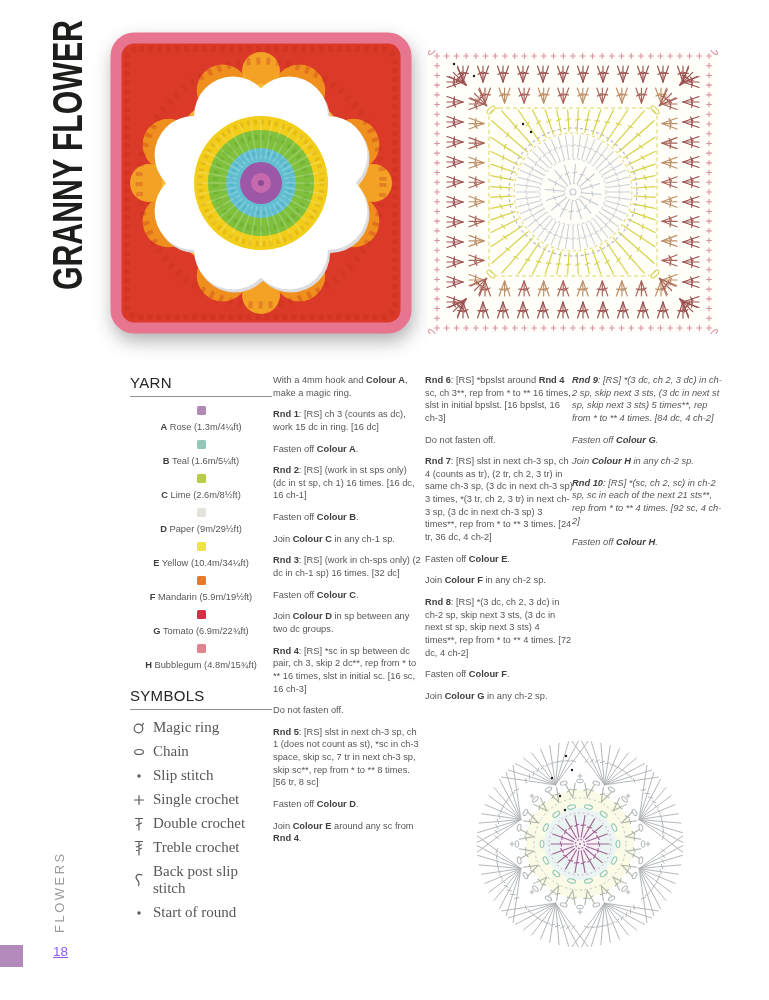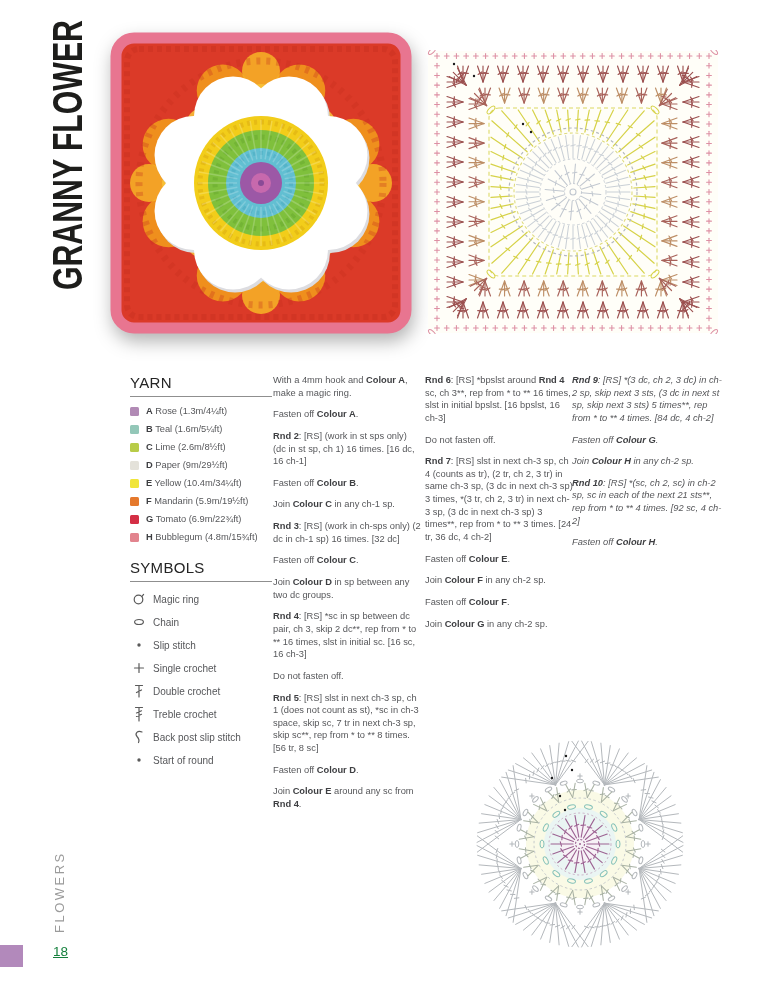--- a/index.html
+++ b/index.html
@@ -10,37 +10,37 @@
     white-space:nowrap;font-weight:700;font-size:42px;color:#1d1d1b;letter-spacing:0px;}
   .vertical-title span{display:inline-block;transform:scale(.72,1);transform-origin:0 50%;}
   
   .photo-svg{position:absolute;left:110px;top:32px;filter:drop-shadow(2px 8px 9px rgba(0,0,0,.30));}
   .main-chart-svg{position:absolute;left:427px;top:50px;}
   .flower-chart-svg{position:absolute;left:448px;top:730px;}
   
   .left-col{position:absolute;left:130px;top:372px;width:142px;}
   h2.sec{font-size:15px;font-weight:400;color:#242424;margin:0 0 9px 0;padding:2px 0 5px 0;
     border-bottom:1.5px solid #8f8f8f;letter-spacing:.3px;}
-  .yarn-row{display:flex;align-items:center;gap:7px;margin:0 0 8px 0;font-size:9.3px;}
+  .yarn-row{display:flex;align-items:center;gap:7px;margin:0 0 8px 0;font-size:9.3px;flex-direction:column;}
   .swatch{width:9px;height:9px;border-radius:1.5px;flex:0 0 auto;}
-  .sym-row{display:flex;align-items:center;gap:6px;margin:0 0 7px 0;font-size:10px;min-height:13px;}
+  .sym-row{display:flex;align-items:center;gap:6px;margin:0 0 7px 0;font-size:15px;min-height:13px;font-family:Liberation Serif, serif;}
   .sym-ic{width:17px;height:16px;flex:0 0 auto;display:flex;align-items:center;justify-content:center;}
   .symbols-wrap{margin-top:15px;}
   b{font-weight:700;color:#3e3f42;}
   
   .col{position:absolute;top:374px;font-size:9.3px;line-height:1.36;}
   .col1{left:273px;width:148px;}
   .col2{left:425px;width:148px;}
   .col3{left:572px;width:152px;font-style:italic;}
   .col p{margin:0 0 9px 0;}
   
   .section-tab{position:absolute;left:0;top:945px;width:23px;height:22px;background:#b289bb;}
   .vertical-section{position:absolute;left:52px;top:933px;transform:rotate(-90deg);transform-origin:0 0;
     white-space:nowrap;font-size:13px;letter-spacing:2.5px;color:#9b9b9b;}
-  .page-number{position:absolute;left:53px;top:944px;font-size:13.5px;color:#15803d;text-decoration:underline;}
+  .page-number{position:absolute;left:53px;top:944px;font-size:13.5px;color:#8b5cf6;text-decoration:underline;}
 </style>
 </head>
 <body>
 
 <div class="vertical-title"><span>GRANNY FLOWER</span></div>
 
 <svg id="photo" class="photo-svg" width="302" height="302" viewBox="0 0 302 302">
     <rect x="6" y="6" width="290" height="290" rx="18" fill="#db3a28" stroke="#e87590" stroke-width="11"></rect>
     <rect x="17" y="17" width="268" height="268" rx="12" fill="none" stroke="#c22d1e" stroke-width="6" stroke-dasharray="5 4" opacity="0.35"></rect>
     <circle cx="243.3879532511287" cy="189.26834323650897" r="26" fill="#f0931c" opacity="0.95"></circle>
@@ -1275,39 +1275,41 @@
             <circle cx="8" cy="8" r="1.7" fill="#5a5a5a"></circle>
           </svg>
         </span>
       <span>Start of round</span>
     </div>
   </section>
 </aside>
 
 <div class="col col1">
     <p>With a 4mm hook and <b>Colour A</b>, make a magic ring.</p>
+    <p><b>Rnd 1</b>: [RS] ch 3 (counts as dc), work 15 dc in ring. [16 dc]</p>
     <p>Fasten off <b>Colour A</b>.</p>
     <p><b>Rnd 2</b>: [RS] (work in st sps only) (dc in st sp, ch 1) 16 times. [16 dc, 16 ch-1]</p>
     <p>Fasten off <b>Colour B</b>.</p>
     <p>Join <b>Colour C</b> in any ch-1 sp.</p>
     <p><b>Rnd 3</b>: [RS] (work in ch-sps only) (2 dc in ch-1 sp) 16 times. [32 dc]</p>
     <p>Fasten off <b>Colour C</b>.</p>
     <p>Join <b>Colour D</b> in sp between any two dc groups.</p>
     <p><b>Rnd 4</b>: [RS] *sc in sp between dc pair, ch 3, skip 2 dc**, rep from * to ** 16 times, slst in initial sc. [16 sc, 16 ch-3]</p>
     <p>Do not fasten off.</p>
     <p><b>Rnd 5</b>: [RS] slst in next ch-3 sp, ch 1 (does not count as st), *sc in ch-3 space, skip sc, 7 tr in next ch-3 sp, skip sc**, rep from * to ** 8 times. [56 tr, 8 sc]</p>
     <p>Fasten off <b>Colour D</b>.</p>
     <p>Join <b>Colour E</b> around any sc from <b>Rnd 4</b>.</p>
   </div>
 <div class="col col2">
     <p><b>Rnd 6</b>: [RS] *bpslst around <b>Rnd 4</b> sc, ch 3**, rep from * to ** 16 times, slst in initial bpslst. [16 bpslst, 16 ch-3]</p>
     <p>Do not fasten off.</p>
     <p><b>Rnd 7</b>: [RS] slst in next ch-3 sp, ch 4 (counts as tr), (2 tr, ch 2, 3 tr) in same ch-3 sp, (3 dc in next ch-3 sp) 3 times, *(3 tr, ch 2, 3 tr) in next ch-3 sp, (3 dc in next ch-3 sp) 3 times**, rep from * to ** 3 times. [24 tr, 36 dc, 4 ch-2]</p>
     <p>Fasten off <b>Colour E</b>.</p>
     <p>Join <b>Colour F</b> in any ch-2 sp.</p>
+    <p><b>Rnd 8</b>: [RS] *(3 dc, ch 2, 3 dc) in ch-2 sp, skip next 3 sts, (3 dc in next st sp, skip next 3 sts) 4 times**, rep from * to ** 4 times. [72 dc, 4 ch-2]</p>
     <p>Fasten off <b>Colour F</b>.</p>
     <p>Join <b>Colour G</b> in any ch-2 sp.</p>
   </div>
 <div class="col col3">
     <p><b>Rnd 9</b>: [RS] *(3 dc, ch 2, 3 dc) in ch-2 sp, skip next 3 sts, (3 dc in next st sp, skip next 3 sts) 5 times**, rep from * to ** 4 times. [84 dc, 4 ch-2]</p>
     <p>Fasten off <b>Colour G</b>.</p>
     <p>Join <b>Colour H</b> in any ch-2 sp.</p>
     <p><b>Rnd 10</b>: [RS] *(sc, ch 2, sc) in ch-2 sp, sc in each of the next 21 sts**, rep from * to ** 4 times. [92 sc, 4 ch-2]</p>
     <p>Fasten off <b>Colour H</b>.</p>
   </div>

